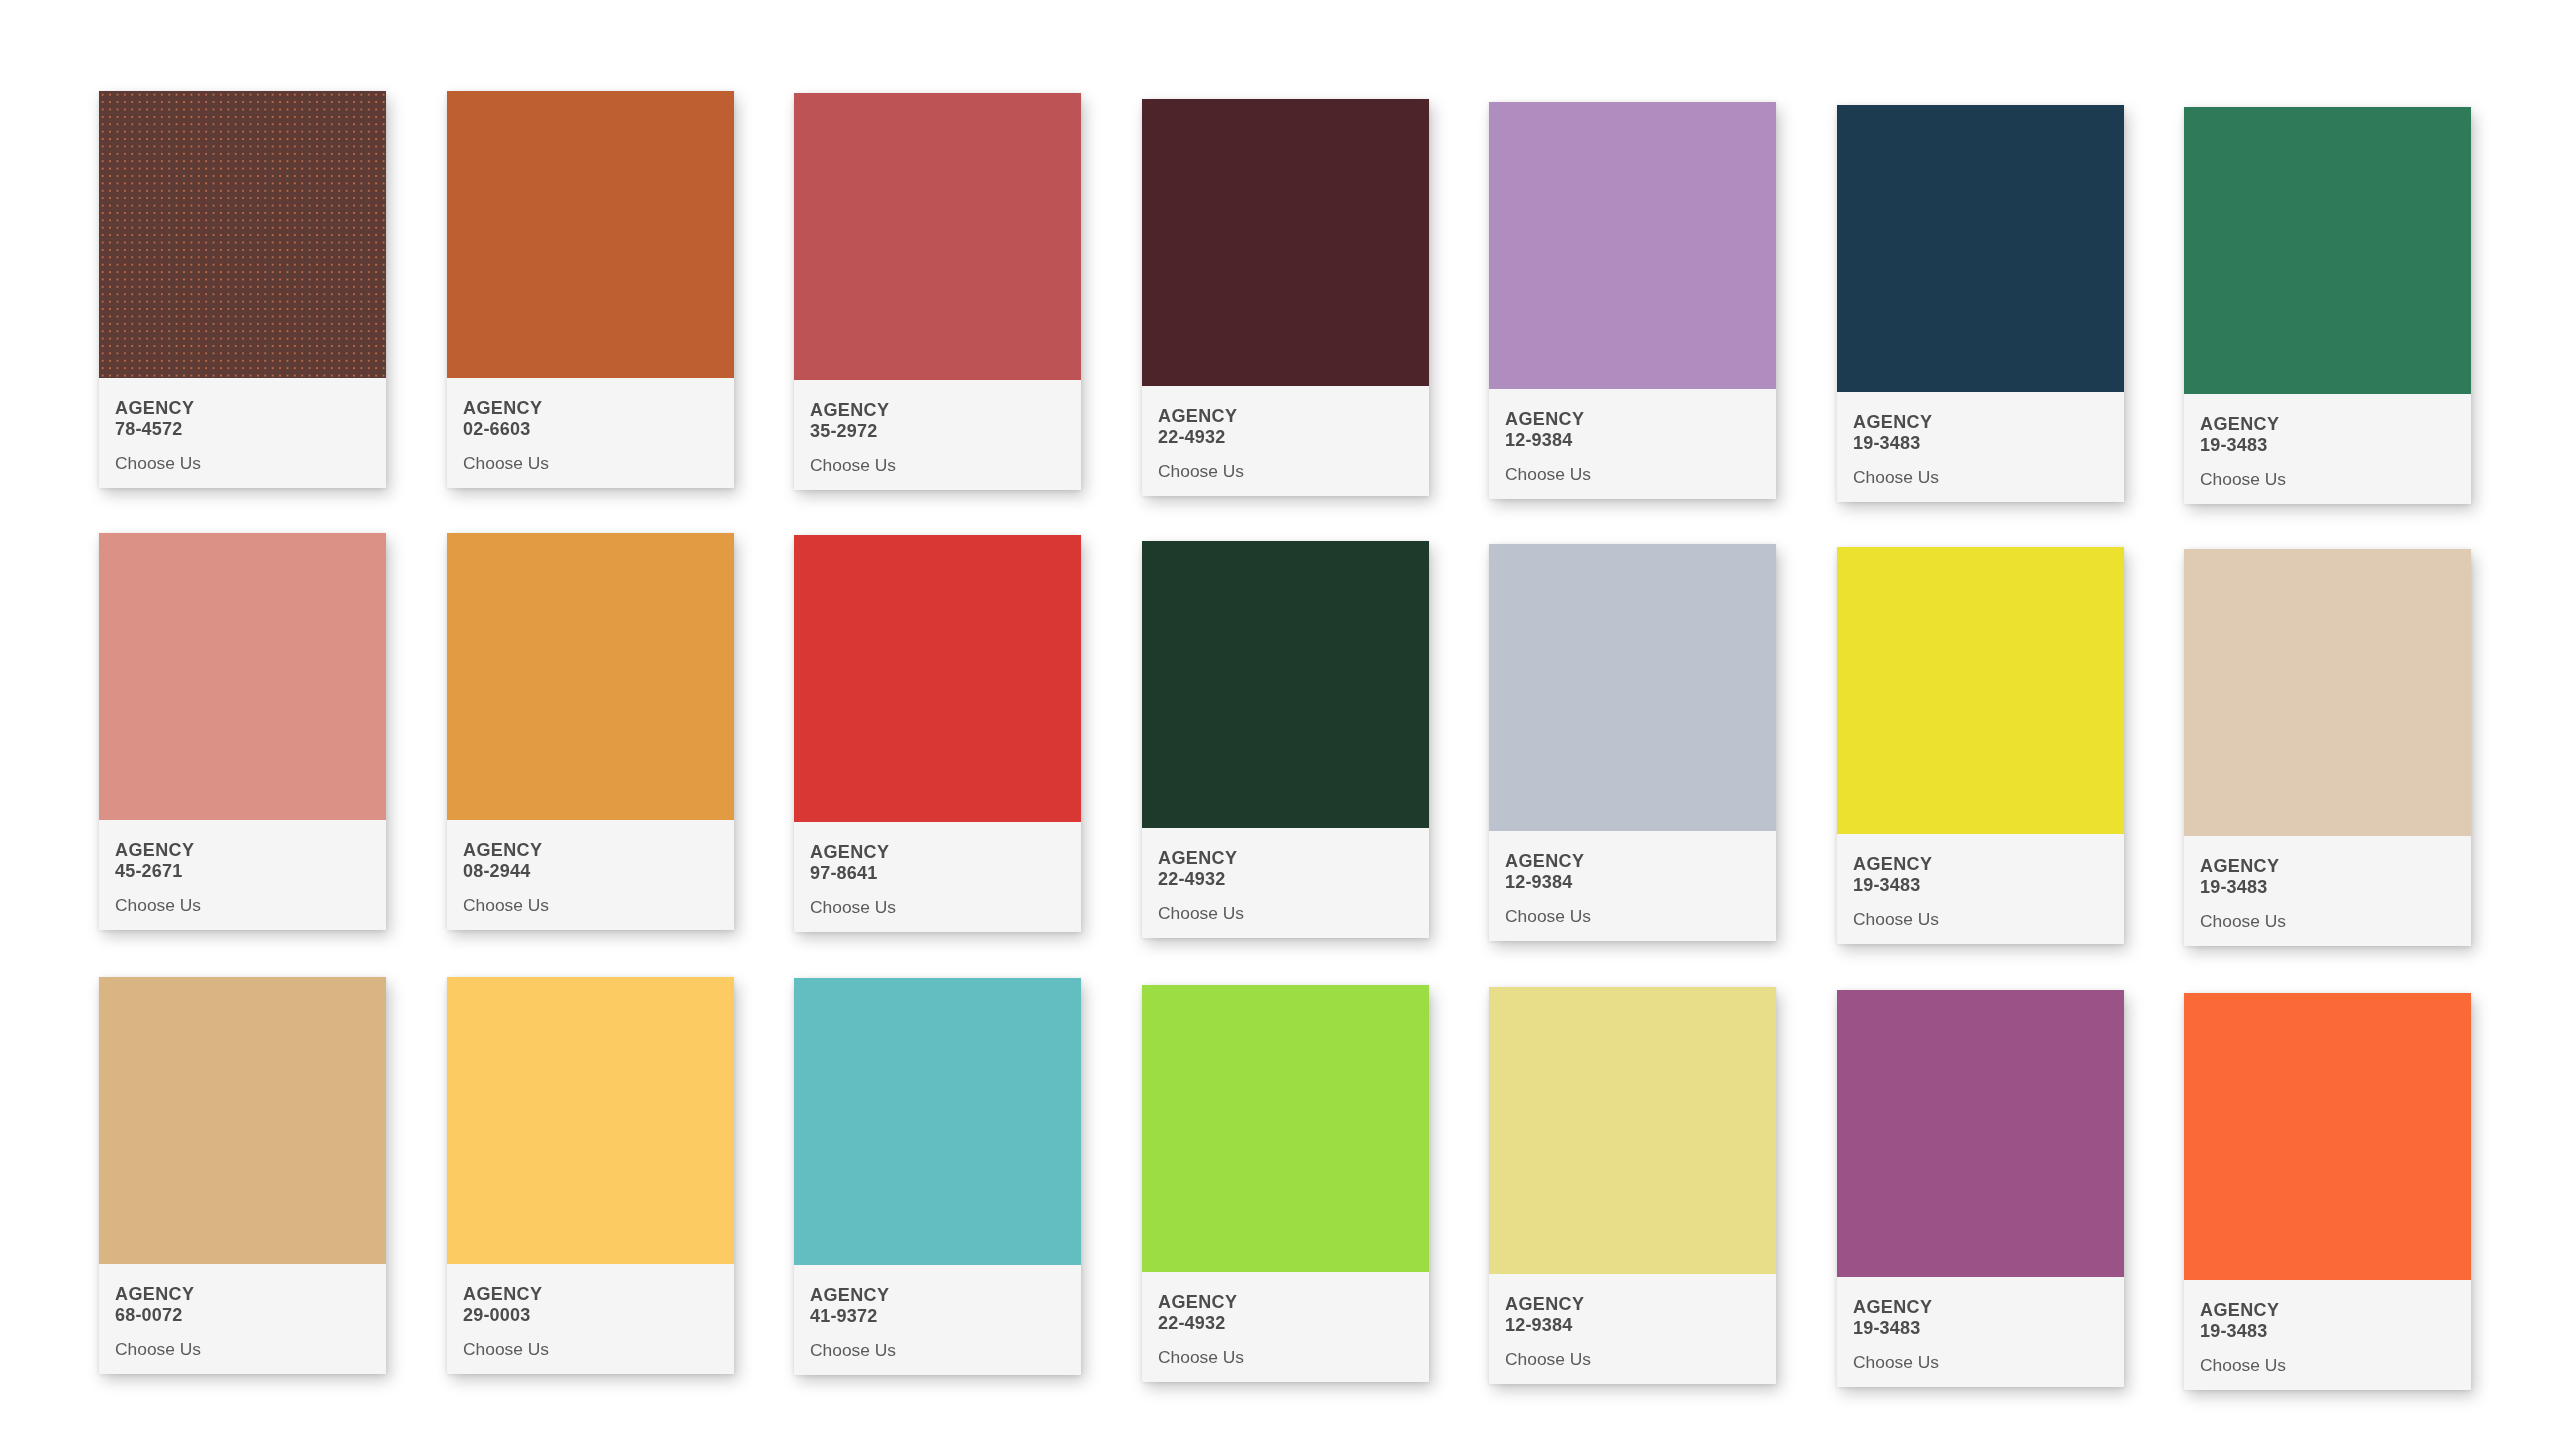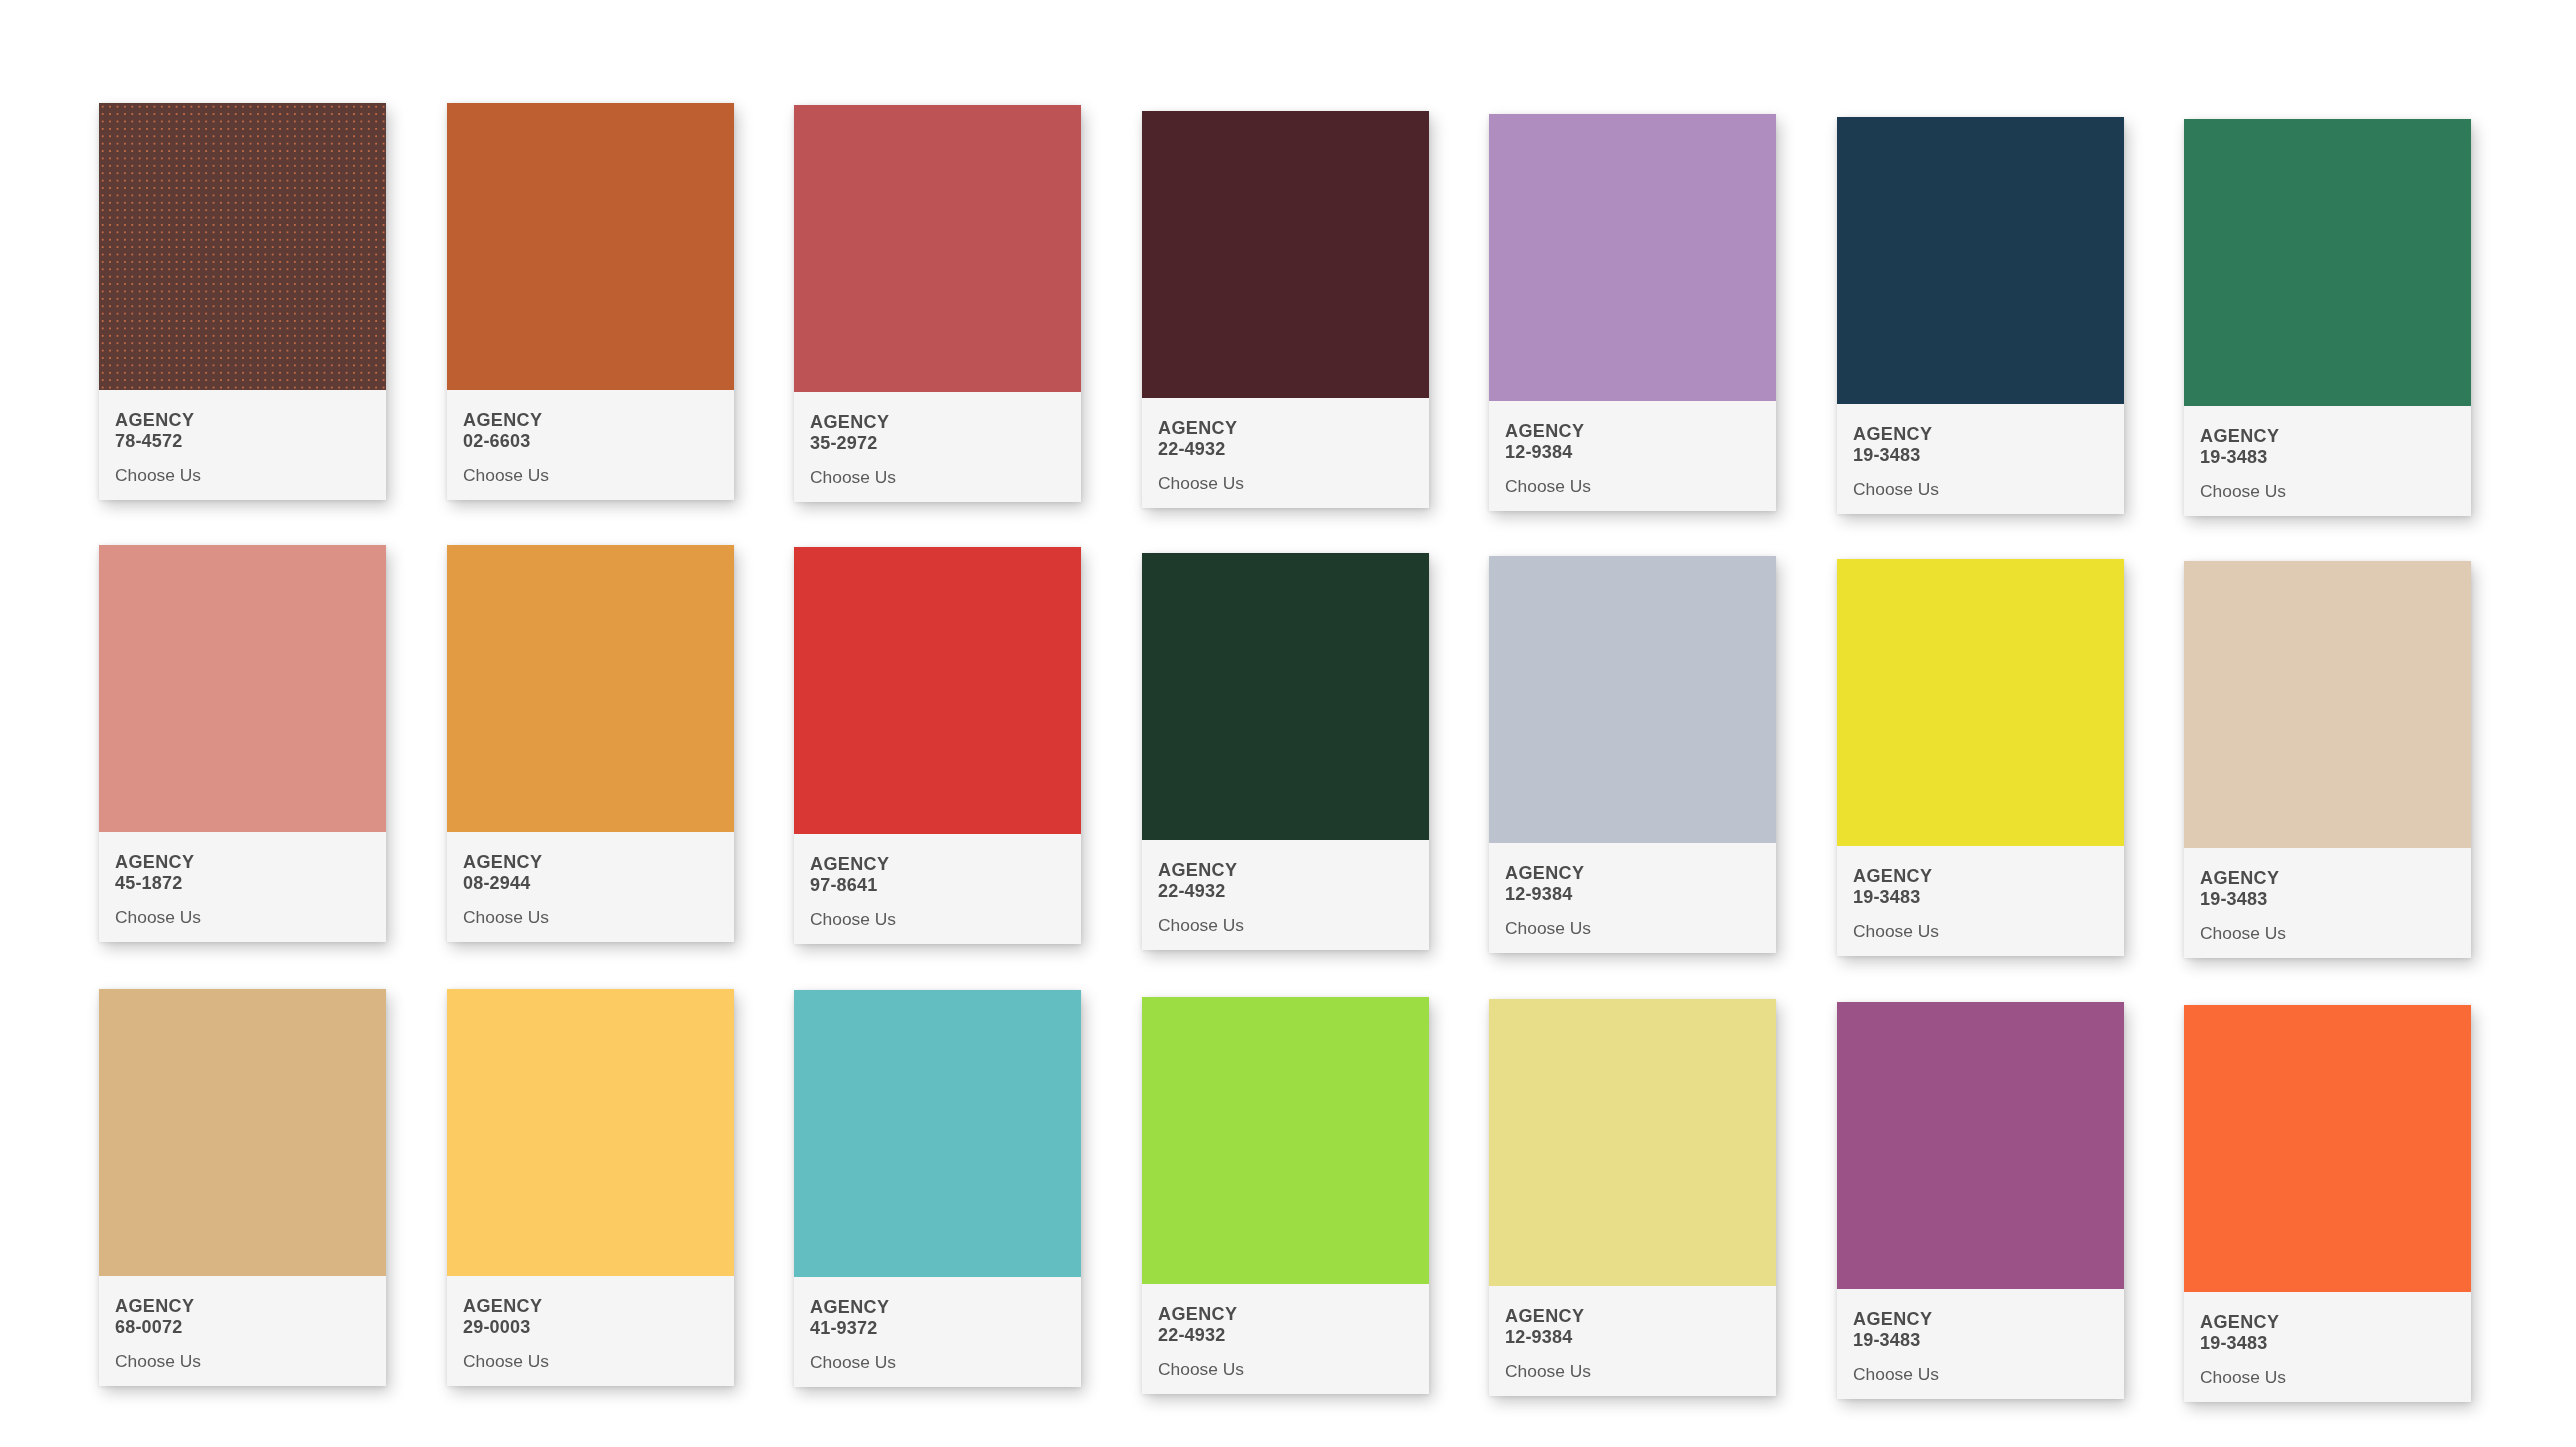--- a/index.html
+++ b/index.html
@@ -15,21 +15,20 @@
     overflow: hidden;
     position: relative;
   }
 
   #palette-grid {
     position: absolute;
     left: 0;
     top: 0;
     width: 2576px;
     height: 1044px;
-    margin-top: 12px;
   }
 
   .swatch-card {
     position: absolute;
     width: 287px;
     background: #f5f5f5;
     box-shadow: 4px 6.7px 14.8px rgba(0,0,0,0.22),
                 0 1.3px 4px rgba(0,0,0,0.10);
   }
 
@@ -139,21 +138,21 @@
       <div class="swatch-label" style="height: 110px;">
         <p class="label-agency">AGENCY</p>
         <p class="label-code">19-3483</p>
         <p class="label-cta">Choose Us</p>
       </div>
     </div>
     <div class="swatch-card" style="left: 99px; top: 533px; width: 287px;">
       <div class="swatch-color" style="height: 287px; background-color: rgb(219, 145, 134);"></div>
       <div class="swatch-label" style="height: 110px;">
         <p class="label-agency">AGENCY</p>
-        <p class="label-code">45-1872</p>
+        <p class="label-code">45-2671</p>
         <p class="label-cta">Choose Us</p>
       </div>
     </div>
     <div class="swatch-card" style="left: 447px; top: 533px; width: 287px;">
       <div class="swatch-color" style="height: 287px; background-color: rgb(226, 154, 67);"></div>
       <div class="swatch-label" style="height: 110px;">
         <p class="label-agency">AGENCY</p>
         <p class="label-code">08-2944</p>
         <p class="label-cta">Choose Us</p>
       </div>

